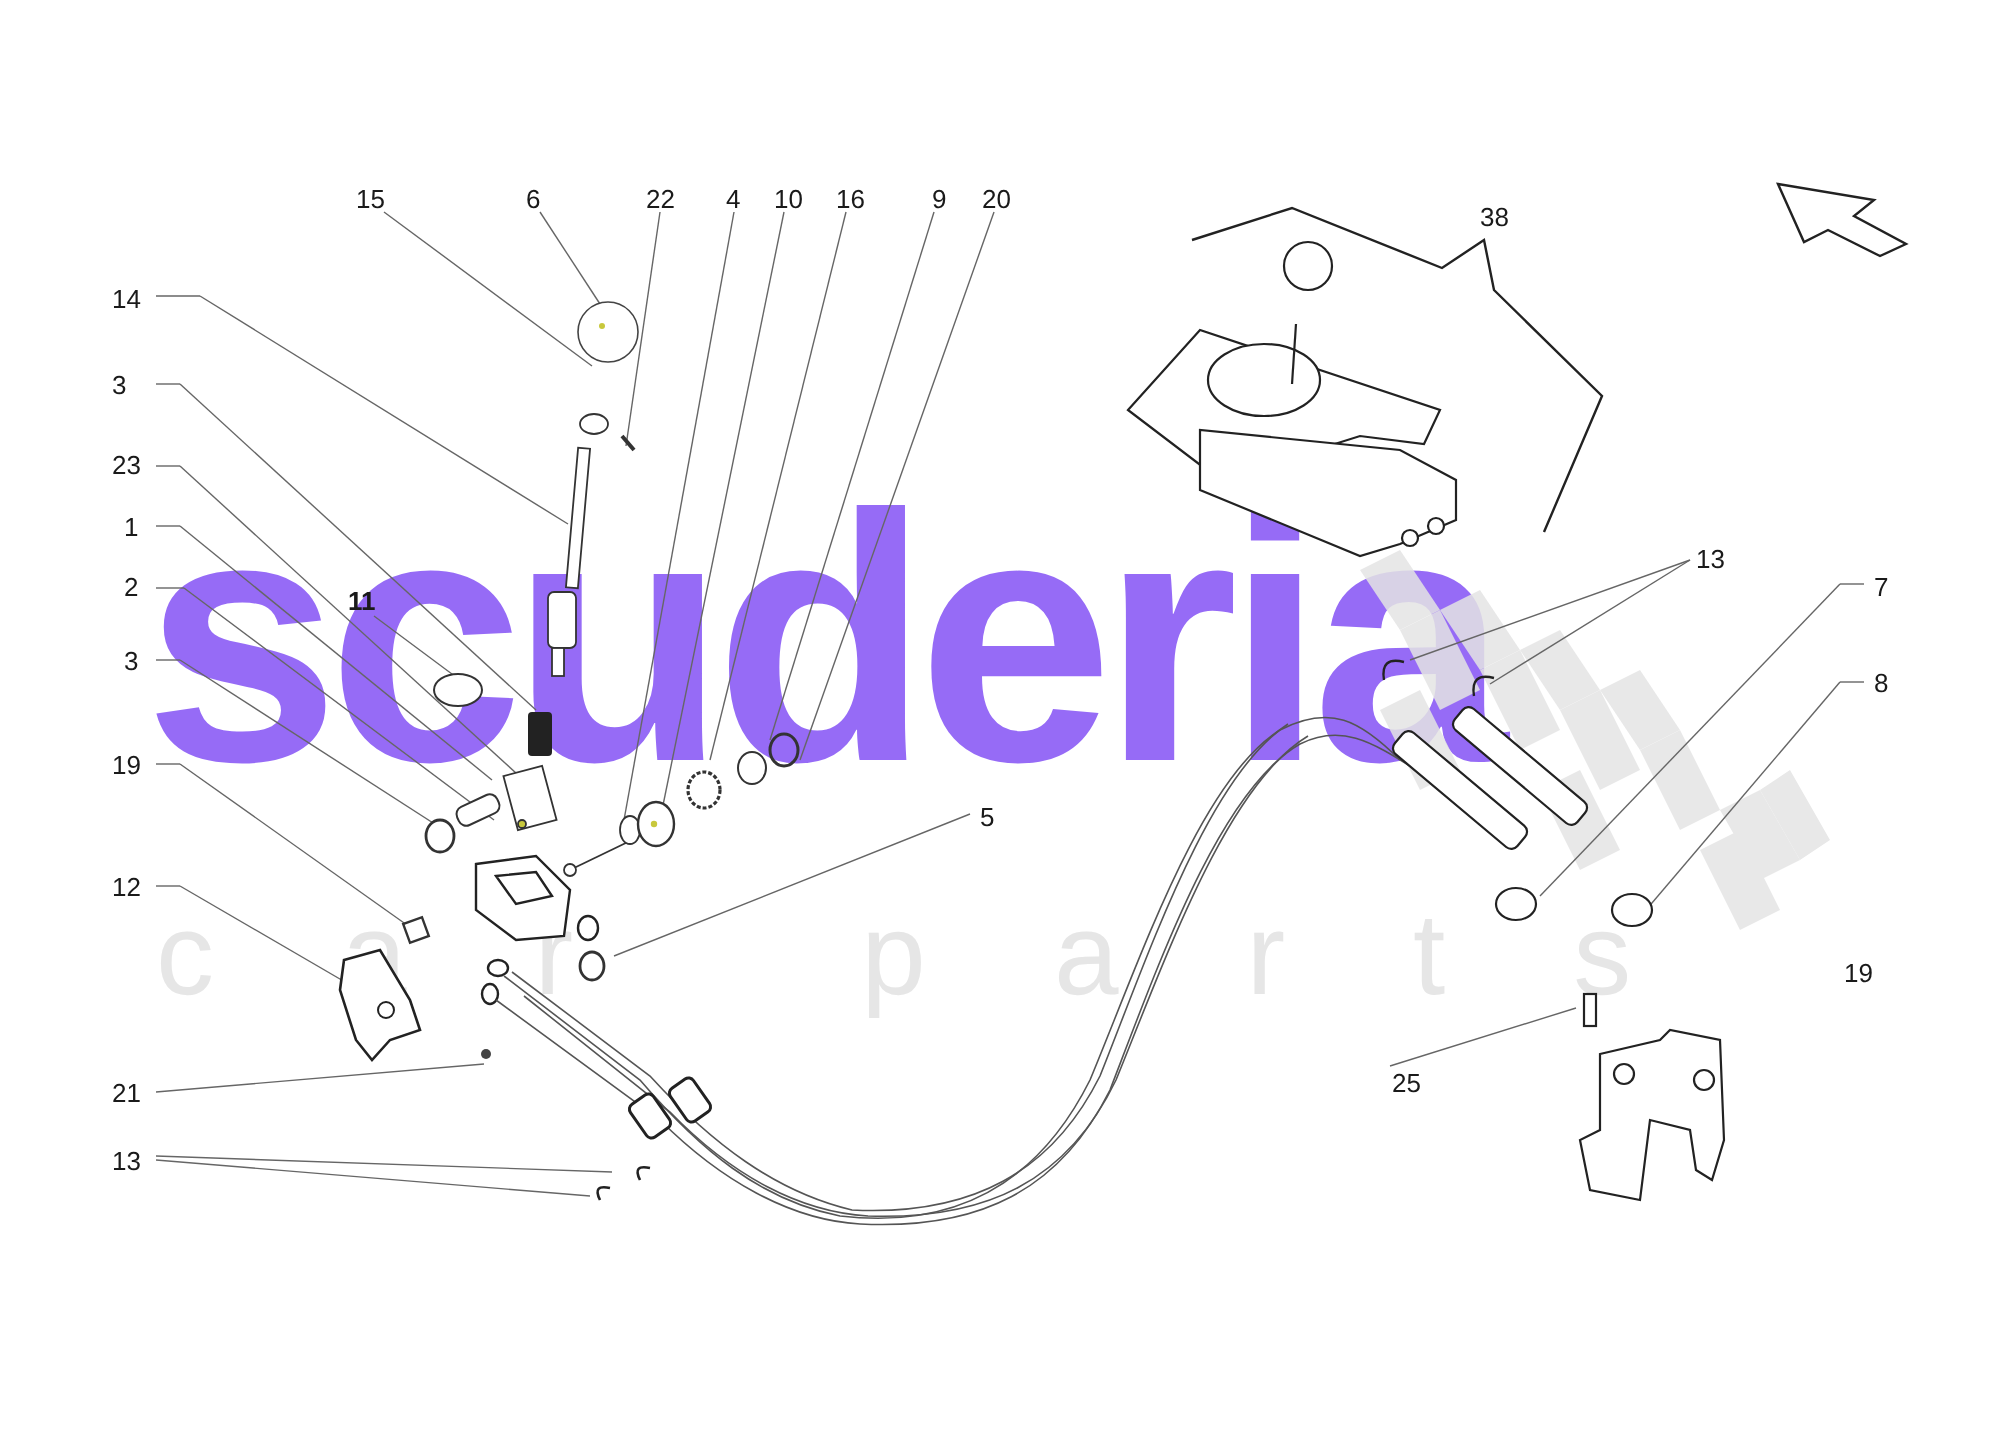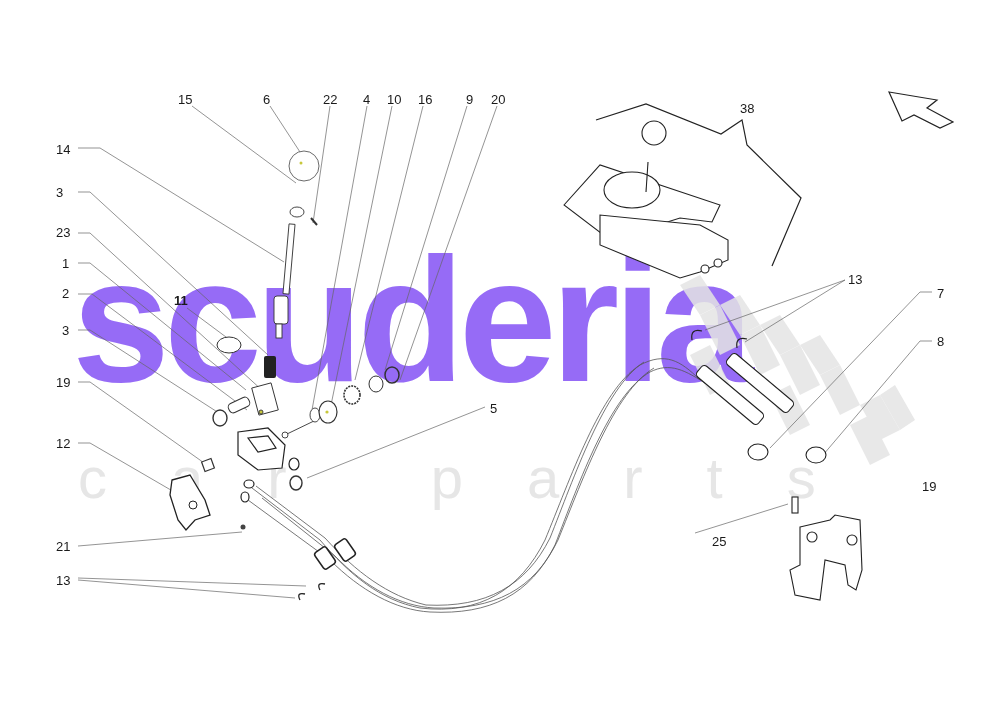--- a/index.html
+++ b/index.html
@@ -196,14 +196,14 @@
   <span class="label" style="left:56px;top:376px;">19</span>
   <span class="label" style="left:56px;top:437px;text-align:center;">12</span>
   <span class="label" style="left:56px;top:540px;">21</span>
   <span class="label" style="left:56px;top:574px;">13</span>
   <span class="label" style="left:490px;top:402px;">5</span>
   <span class="label" style="left:740px;top:102px;">38</span>
   <span class="label" style="left:848px;top:273px;">13</span>
   <span class="label" style="left:937px;top:287px;">7</span>
   <span class="label" style="left:937px;top:335px;">8</span>
   <span class="label" style="left:922px;top:455px;margin-top:25px;">19</span>
-  <span class="label" style="left:712px;top:535px;">25</span>
+  <span class="label" style="left:696px;top:535px;">25</span>
 </div>
 
 </body></html>

